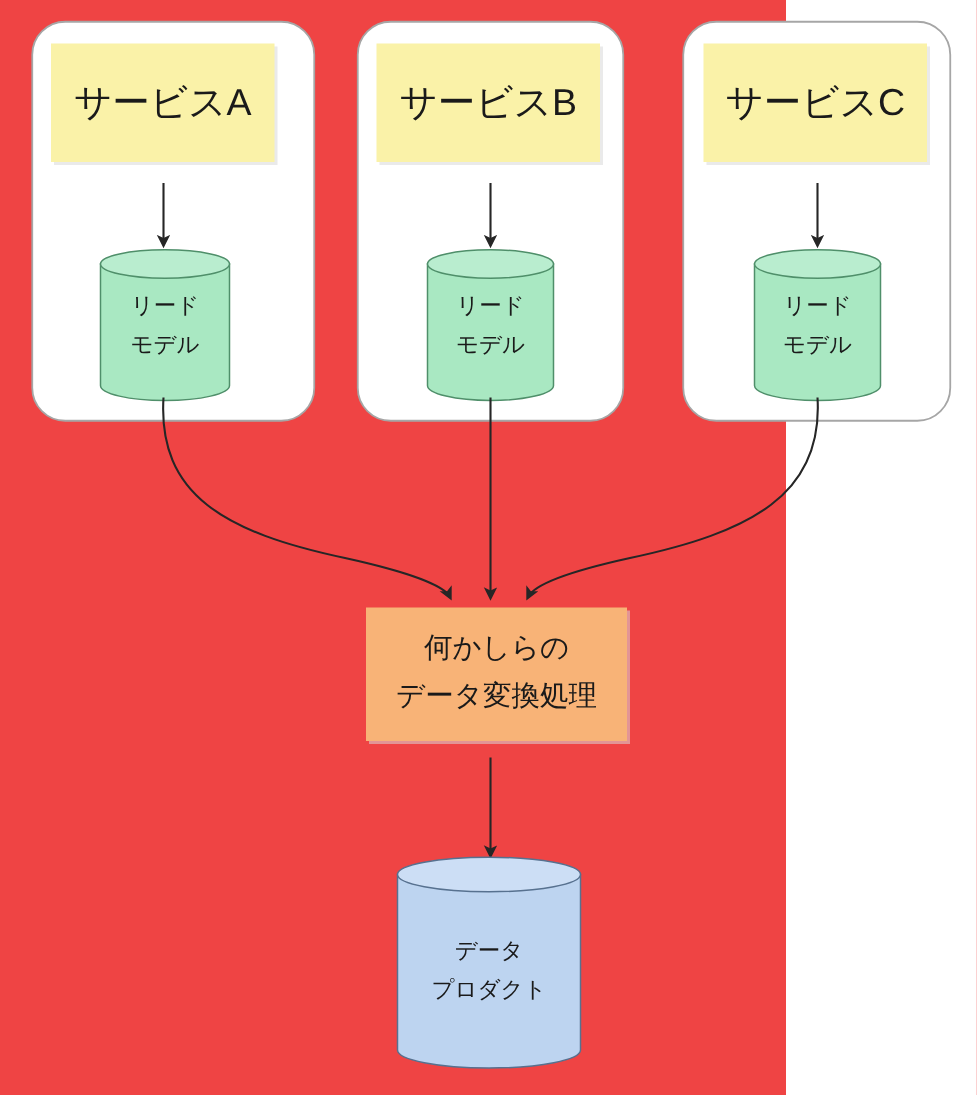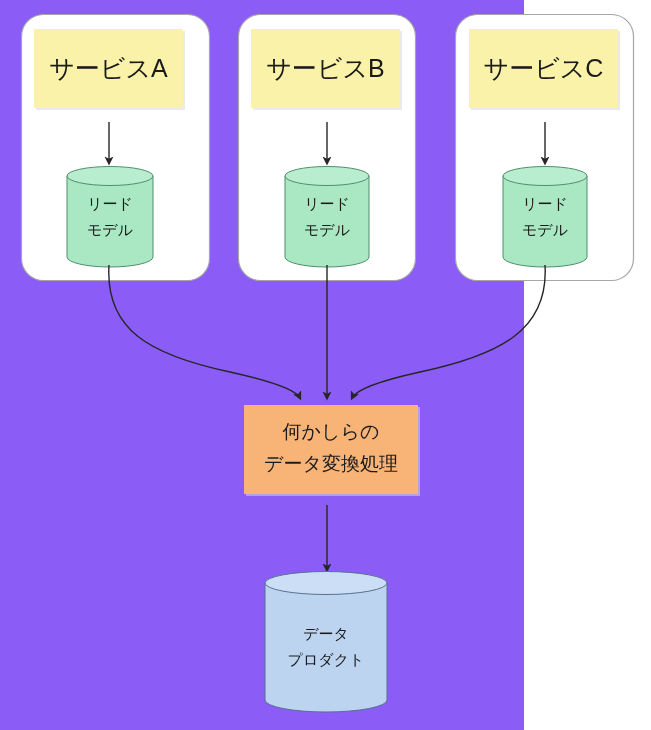--- a/index.html
+++ b/index.html
@@ -11,21 +11,21 @@
   body {
     width: 651px;
     height: 730px;
     font-family: "Liberation Sans", "DejaVu Sans", sans-serif;
     overflow: hidden;
   }
   #diagram-root {
     position: relative;
     width: 524px;
     height: 730px;
-    background: #8b5cf6;
+    background: #ef4444;
   }
   svg#diagram-svg {
     position: absolute;
     top: 0;
     left: 0;
     width: 651px;
     height: 730px;
     display: block;
   }
   .node-label {

